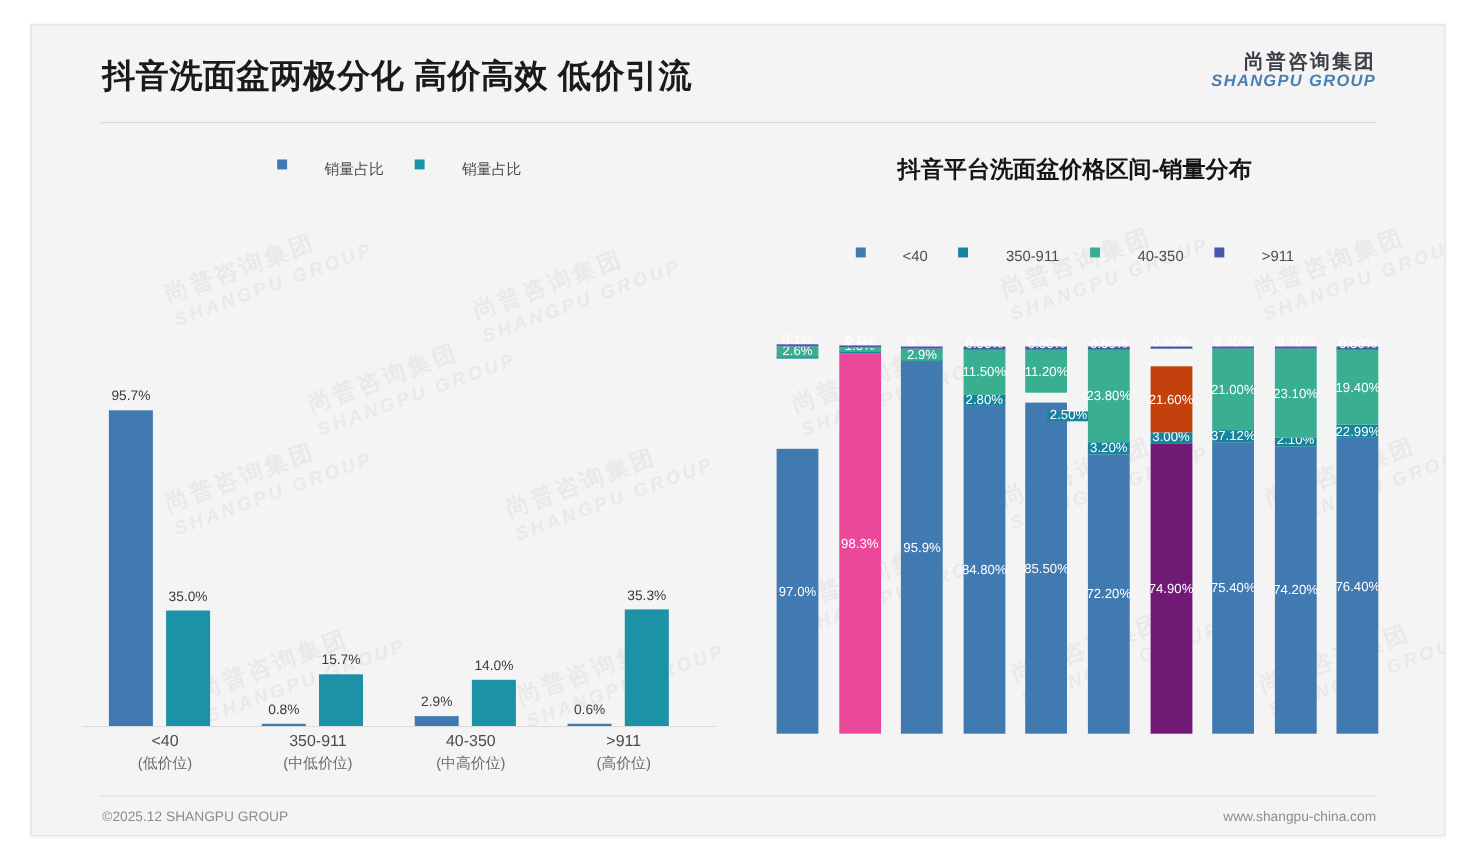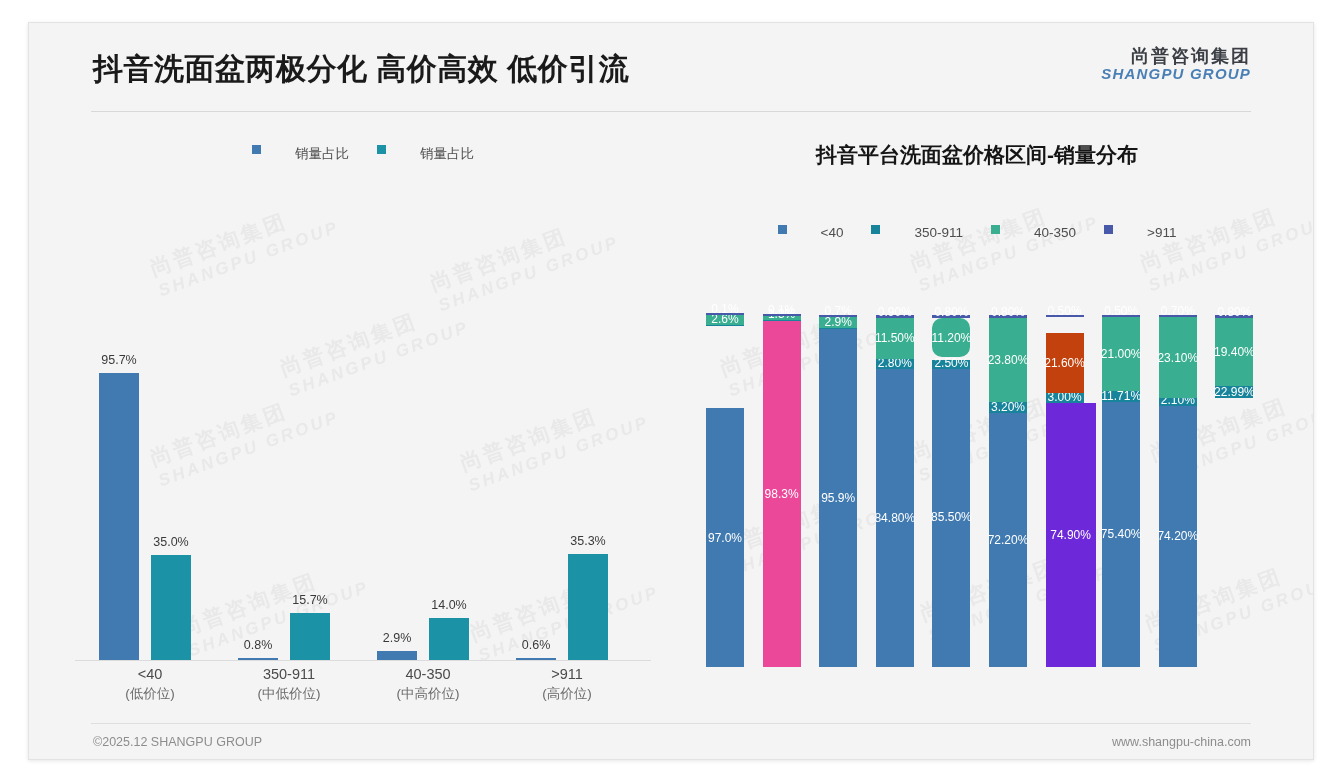--- a/index.html
+++ b/index.html
@@ -313,24 +313,24 @@
             <div class="rseg tiny" style="height: 3.168px; bottom: 348.832px; background: rgb(71, 89, 168);">
               <span>0.90%</span>
             </div>
           </div>
         </div>
         <div class="rcol" style="left: 226.4px;">
           <div class="rstack">
             <div class="rseg" style="height: 300.96px; bottom: 0px; background: rgb(65, 122, 176);">
               <span>85.50%</span>
             </div>
-            <div class="rseg tiny" style="height: 8.8px; bottom: 298px; background: rgb(23, 132, 155);">
+            <div class="rseg tiny" style="height: 8.8px; bottom: 284px; background: rgb(23, 132, 155); margin-left: 20px;">
               <span>2.50%</span>
             </div>
-            <div class="rseg" style="height: 39.424px; bottom: 309.76px; background: rgb(58, 174, 144); border-radius: 10px;">
+            <div class="rseg" style="height: 39.424px; bottom: 309.76px; background: rgb(58, 174, 144);">
               <span>11.20%</span>
             </div>
             <div class="rseg tiny" style="height: 2.816px; bottom: 349.184px; background: rgb(71, 89, 168);">
               <span>0.80%</span>
             </div>
           </div>
         </div>
         <div class="rcol" style="left: 283px;">
           <div class="rstack">
             <div class="rseg" style="height: 254.144px; bottom: 0px; background: rgb(65, 122, 176);">
@@ -342,41 +342,41 @@
             <div class="rseg" style="height: 83.776px; bottom: 265.408px; background: rgb(58, 174, 144);">
               <span>23.80%</span>
             </div>
             <div class="rseg tiny" style="height: 2.816px; bottom: 349.184px; background: rgb(71, 89, 168);">
               <span>0.80%</span>
             </div>
           </div>
         </div>
         <div class="rcol" style="left: 339.6px;">
           <div class="rstack">
-            <div class="rseg" style="height: 263.648px; bottom: 0px; background: #6d28d9; padding-left: 12px;">
+            <div class="rseg" style="height: 263.648px; bottom: 0px; background: #701a75;">
               <span>74.90%</span>
             </div>
             <div class="rseg tiny" style="height: 10.56px; bottom: 263.648px; background: rgb(23, 132, 155);">
               <span>3.00%</span>
             </div>
             <div class="rseg" style="height: 60px; bottom: 274.208px; background: #c2410c;">
               <span>21.60%</span>
             </div>
             <div class="rseg tiny" style="height: 2px; bottom: 350.24px; background: rgb(71, 89, 168);">
               <span>0.50%</span>
             </div>
           </div>
         </div>
         <div class="rcol" style="left: 396.2px;">
           <div class="rstack">
             <div class="rseg" style="height: 265.408px; bottom: 0px; background: rgb(65, 122, 176);">
               <span>75.40%</span>
             </div>
             <div class="rseg tiny" style="height: 10.912px; bottom: 265.408px; background: rgb(23, 132, 155);">
-              <span>11.71%</span>
+              <span>37.12%</span>
             </div>
             <div class="rseg" style="height: 73.92px; bottom: 276.32px; background: rgb(58, 174, 144);">
               <span>21.00%</span>
             </div>
             <div class="rseg tiny" style="height: 2px; bottom: 350.24px; background: rgb(71, 89, 168);">
               <span>0.50%</span>
             </div>
           </div>
         </div>
         <div class="rcol" style="left: 452.8px;">
@@ -390,20 +390,23 @@
             <div class="rseg" style="height: 81.312px; bottom: 268.576px; background: rgb(58, 174, 144);">
               <span>23.10%</span>
             </div>
             <div class="rseg tiny" style="height: 2.464px; bottom: 349.888px; background: rgb(71, 89, 168);">
               <span>0.70%</span>
             </div>
           </div>
         </div>
         <div class="rcol" style="left: 509.4px;">
           <div class="rstack">
+            <div class="rseg" style="height: 268.928px; bottom: 0px; background: rgb(65, 122, 176);">
+              <span>76.40%</span>
+            </div>
             <div class="rseg tiny" style="height: 11.968px; bottom: 268.928px; background: rgb(23, 132, 155);">
               <span>22.99%</span>
             </div>
             <div class="rseg" style="height: 68.288px; bottom: 280.896px; background: rgb(58, 174, 144);">
               <span>19.40%</span>
             </div>
             <div class="rseg tiny" style="height: 2.816px; bottom: 349.184px; background: rgb(71, 89, 168);">
               <span>0.80%</span>
             </div>
           </div>

